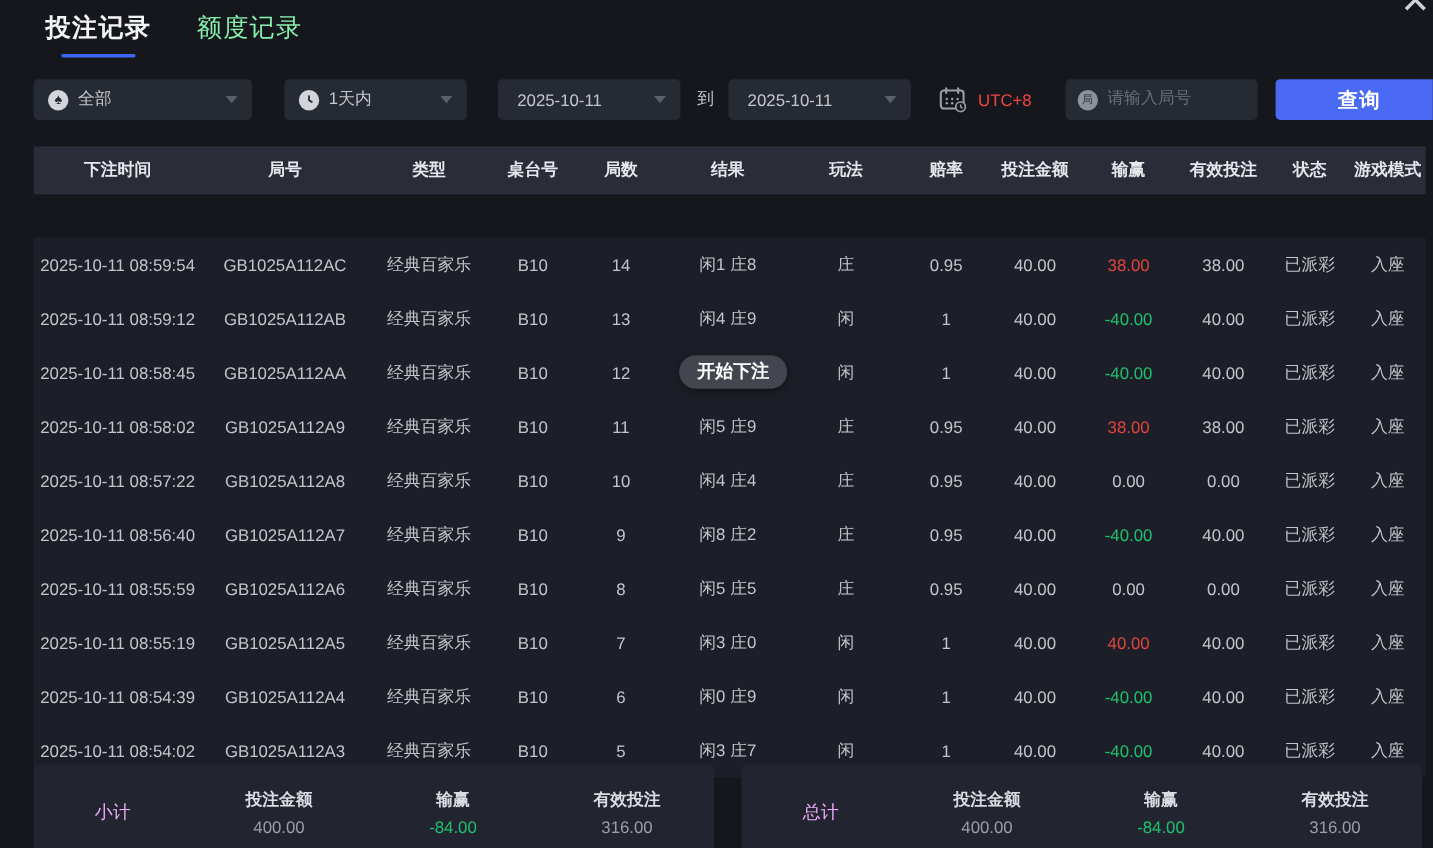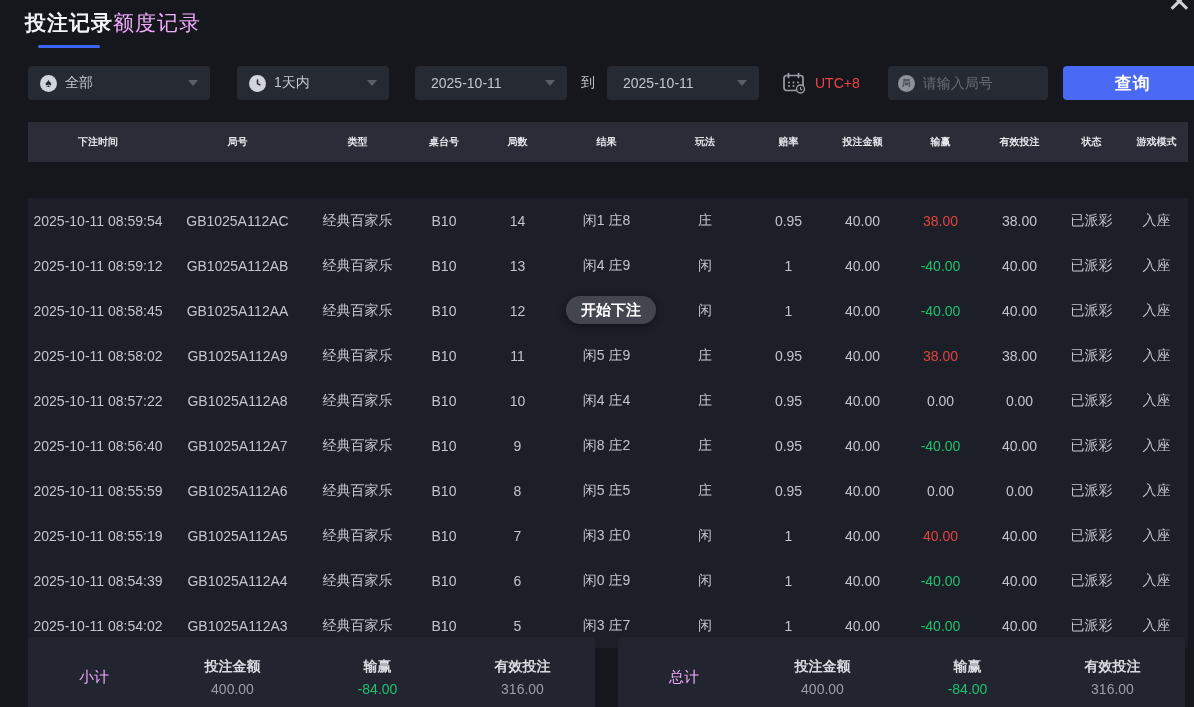--- a/index.html
+++ b/index.html
@@ -8,23 +8,23 @@
     position: relative;
     background: #16171d;
     overflow: hidden;
     font-family: "Liberation Sans", "DejaVu Sans", sans-serif;
     color: #c2c5cb;
   }
   
   .close-x { position:absolute; top:-13px; right:2px; font-size:30px; font-weight:300;
              color:#cfd2d6; cursor:pointer; line-height:1; }
   
-  .tabs { position:absolute; top:9px; left:25px; display:flex; }
+  .tabs { position:absolute; top:9px; left:38px; display:flex; gap:38px; }
   .tab { cursor:pointer; text-align:center; }
-  .tab .tlabel { font-size:21px; color:#f0abfc; letter-spacing:1px; }
+  .tab .tlabel { font-size:21px; color:#86efac; letter-spacing:1px; }
   .tab.active .tlabel { color:#f3f4f7; font-weight:700; }
   .tab .underline { height:3px; width:62px; margin:8px auto 0; border-radius:2px; background:transparent; }
   .tab.active .underline { background:#3d66f5; }
   
   .filters { position:absolute; top:66px; left:28px; height:34px; display:flex; align-items:center; }
   .select {
     height:34px; background:#262a33; border-radius:4px; display:flex; align-items:center;
     padding:0 12px; font-size:14px; color:#c3c6cc; cursor:pointer; position:relative;
   }
   .select .grow { flex:1; }
@@ -38,36 +38,36 @@
   .to-label { font-size:14px; color:#c3c6cc; margin:0 12px 0 14px; }
   .tz { display:flex; align-items:center; margin-left:23px; color:#ef4444; font-size:14px; }
   .tz svg { margin-right:9px; display:block; }
   .search {
     height:34px; width:160px; background:#262a33; border-radius:4px; display:flex;
     align-items:center; padding:0 10px; margin-left:28px;
   }
   .search .circle-icon { background:#8d919a; color:#262a33; font-size:9px; }
   .search input {
     flex:1; min-width:0; background:transparent; border:none; outline:none;
-    color:#c4b5fd; font-size:14px; font-family:Liberation Sans, sans-serif;
+    color:#c4b5fd; font-size:14px; font-family:Liberation Serif, serif;
   }
   .search input::placeholder { color:#696d77; }
   .query-btn {
     height:34px; width:140px; margin-left:15px; background:#4a6af5; border:none; border-radius:4px;
     color:#ffffff; font-size:17px; font-weight:700; cursor:pointer; font-family:inherit;
     letter-spacing:1px;
   }
   
   .table { position:absolute; top:122px; left:28px; width:1160px; }
   .thead, .trow {
     display:grid;
     grid-template-columns:140px 139px 101px 72px 75px 103px 94px 73px 75px 81px 77px 67px 63px;
     align-items:center;
   }
-  .thead { height:40px; background:#2a2d37; color:#e5e7ec; font-size:10px; font-weight:700; }
+  .thead { height:40px; background:#2a2d37; color:#e5e7ec; font-size:14px; font-weight:700; }
   .tbody { background:#1d1f28;margin-top:36px; }
   .trow { height:45px; font-size:14px; color:#c2c5cb; }
   .cell, .hcell { text-align:center; white-space:nowrap; overflow:hidden; }
   .cell.red { color:#e0443d; }
   .cell.green { color:#1ec06e; }
   
   .toast {
     position:absolute; left:566px; top:296px; height:28px; line-height:28px;
     background:#43464f; border-radius:15px; padding:0 15px; color:#ffffff;
     font-size:15px; font-weight:700; box-shadow:0 2px 8px rgba(0,0,0,.45);

